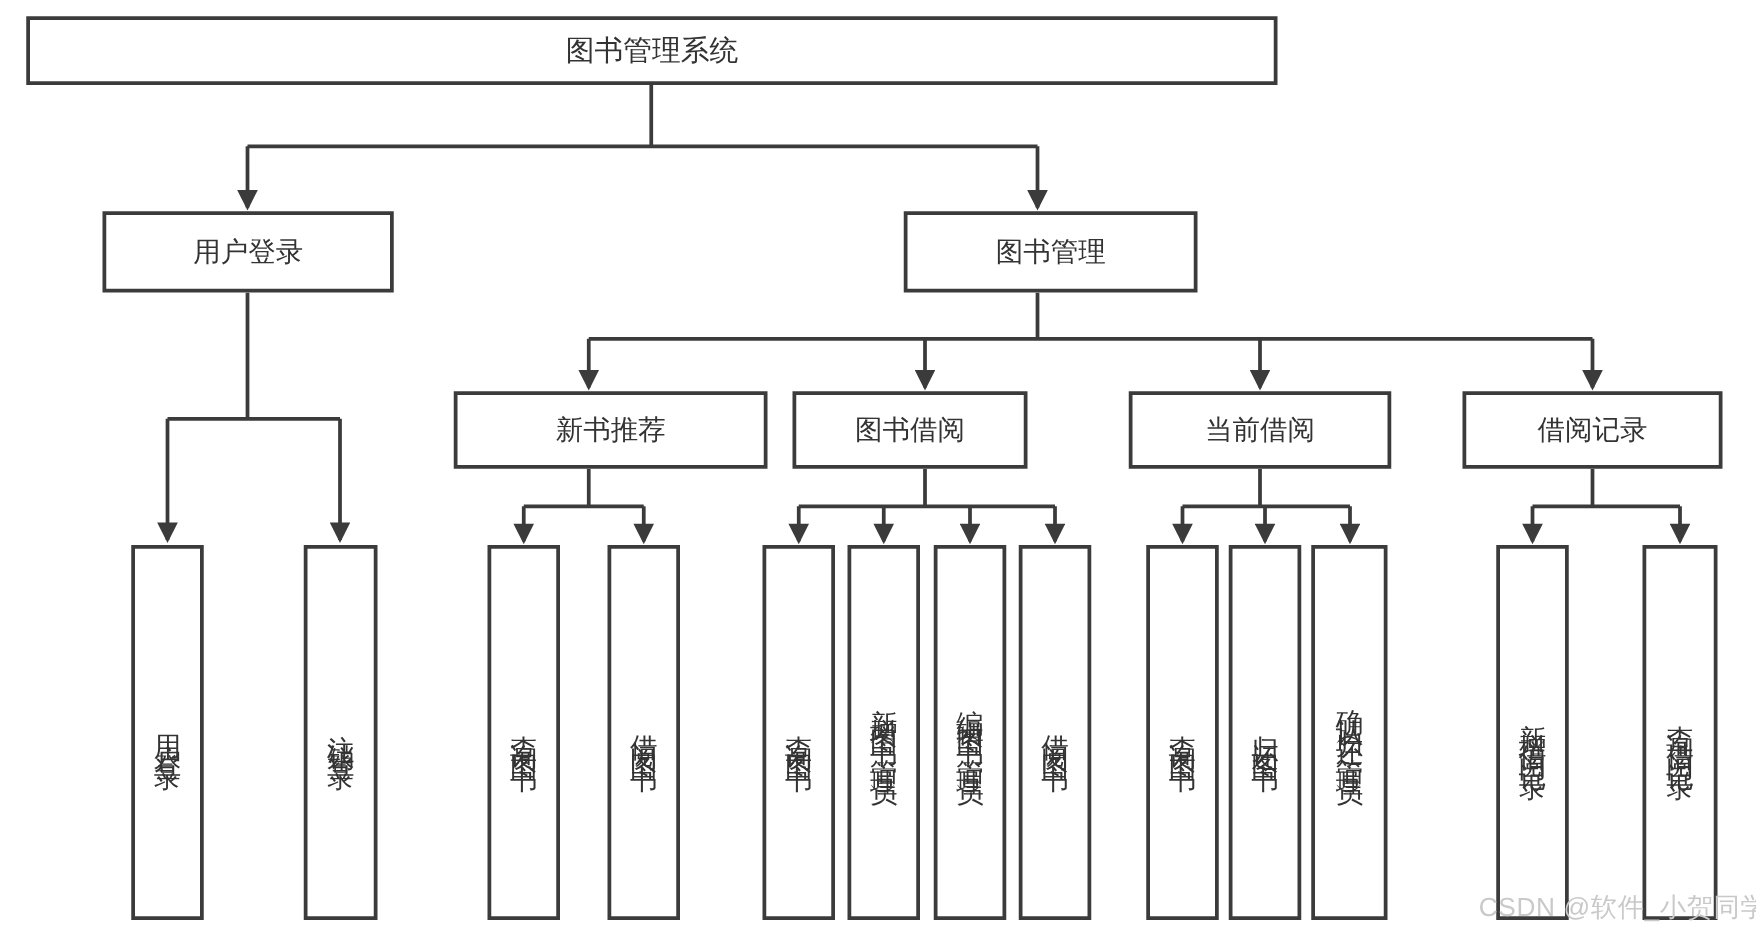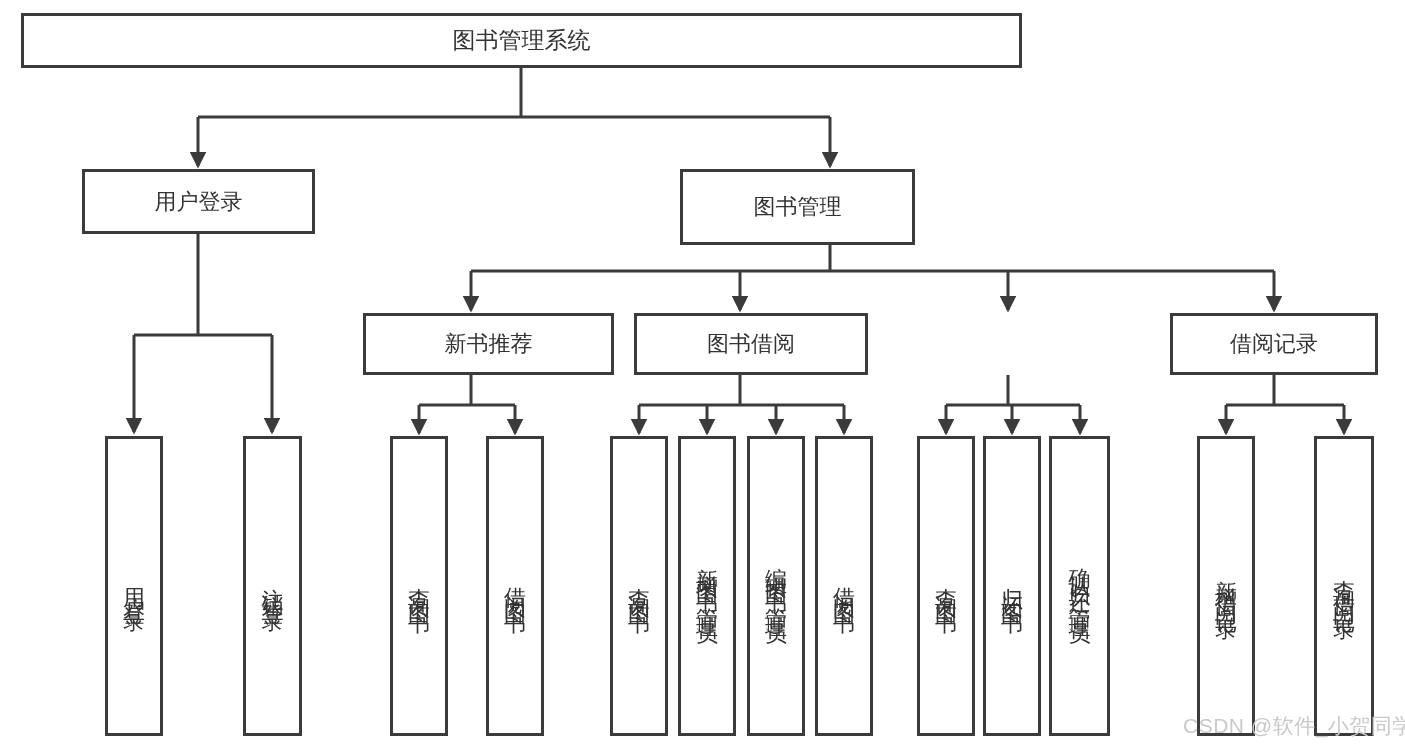--- a/index.html
+++ b/index.html
@@ -81,24 +81,25 @@
     <g>
       <path class="ln" d="M1274,375 L1274,405 M1226,405 L1344,405"></path>
       <path class="ln arr" d="M1226,405 L1226,433"></path>
       <path class="ln arr" d="M1344,405 L1344,433"></path>
     </g>
   </svg>
 
   <div class="node node--root" style="left:21px;top:13px;width:1001px;height:55px">图书管理系统</div>
 
   <div class="node" style="left:82px;top:169px;width:233px;height:65px">用户登录</div>
-  <div class="node" style="left:680px;top:169px;width:235px;height:76px">图书管理</div>
+  <div class="node" style="left:723px;top:169px;width:235px;height:65px">图书管理</div>
 
   <div class="node" style="left:363px;top:313px;width:251px;height:62px">新书推荐</div>
-  <div class="node" style="left:634px;top:313px;width:234px;height:62px">图书借阅</div>
+  <div class="node" style="left:634px;top:313px;width:188px;height:62px">图书借阅</div>
+  <div class="node" style="left:903px;top:313px;width:210px;height:62px">当前借阅</div>
   <div class="node" style="left:1170px;top:313px;width:208px;height:62px">借阅记录</div>
 
   <div class="node node--v" style="left:105px;top:436px;width:58px;height:300px">用户登录</div>
   <div class="node node--v" style="left:243px;top:436px;width:59px;height:300px">注销登录</div>
 
   <div class="node node--v" style="left:390px;top:436px;width:58px;height:300px">查询图书</div>
   <div class="node node--v" style="left:486px;top:436px;width:58px;height:300px">借阅图书</div>
 
   <div class="node node--v" style="left:610px;top:436px;width:58px;height:300px">查询图书</div>
   <div class="node node--v" style="left:678px;top:436px;width:58px;height:300px">新增图书（管理员）</div>

